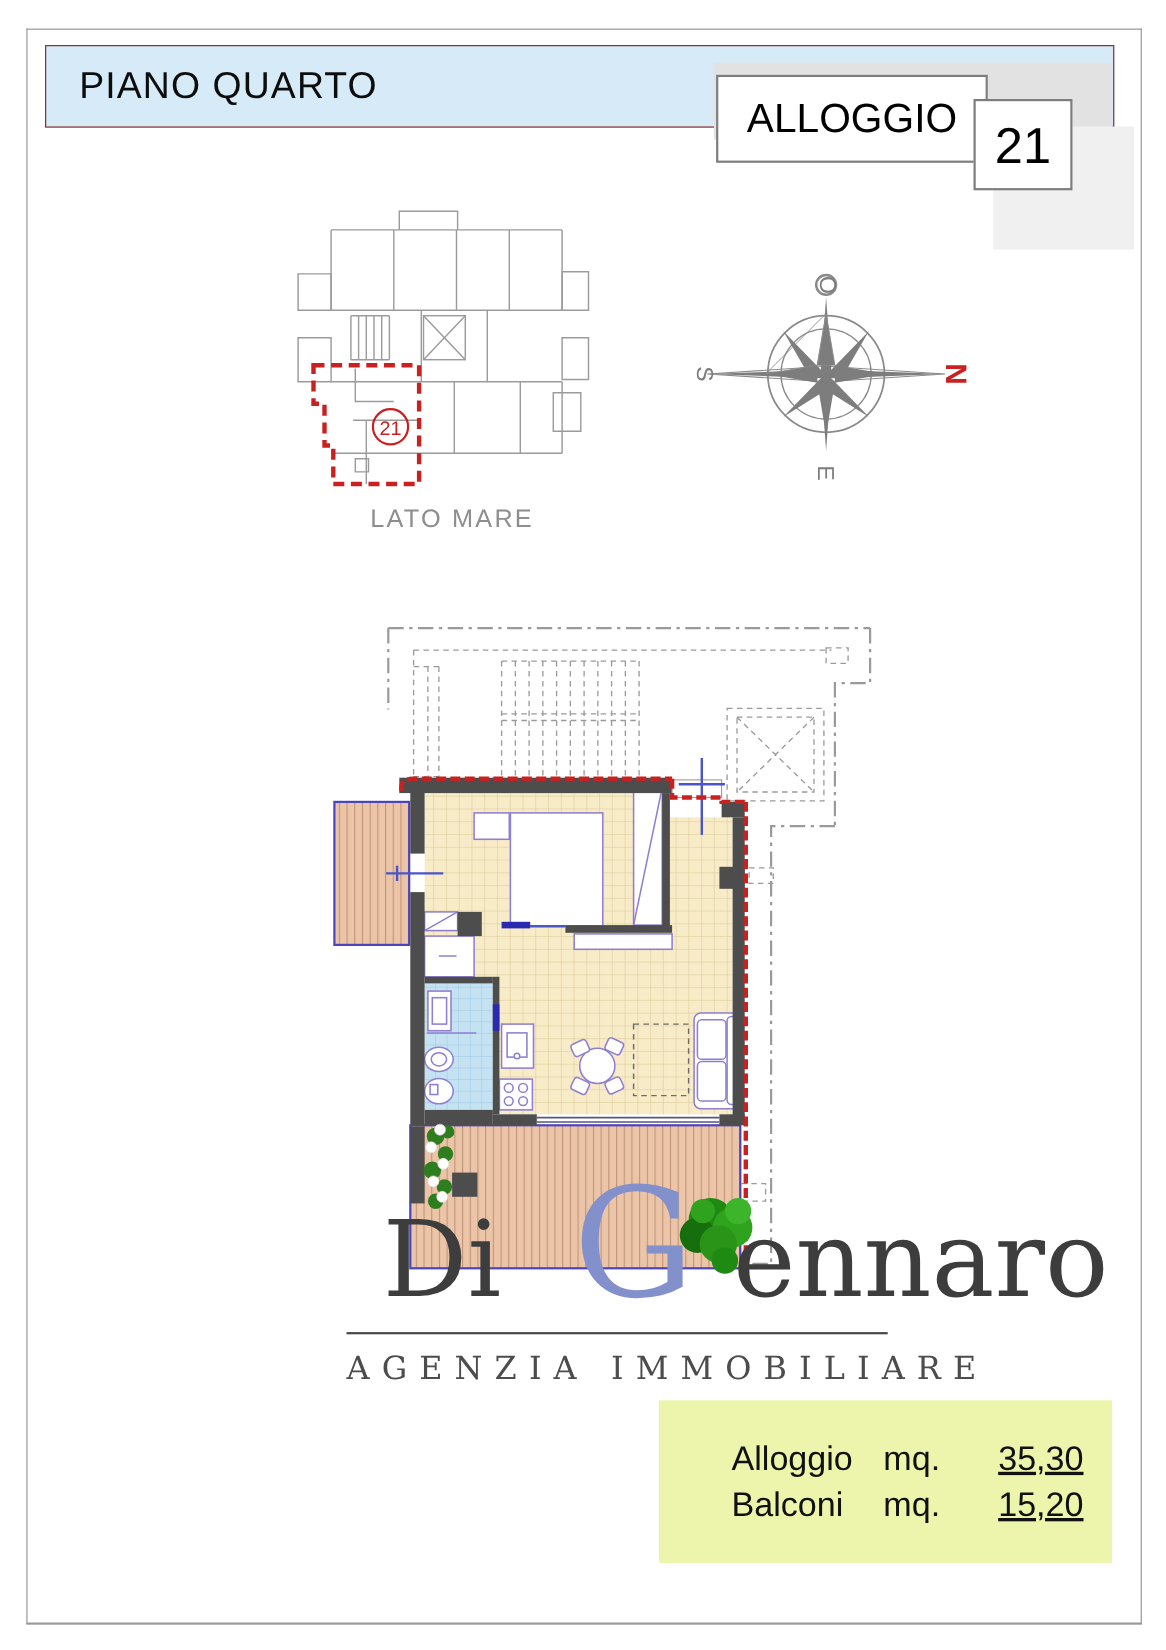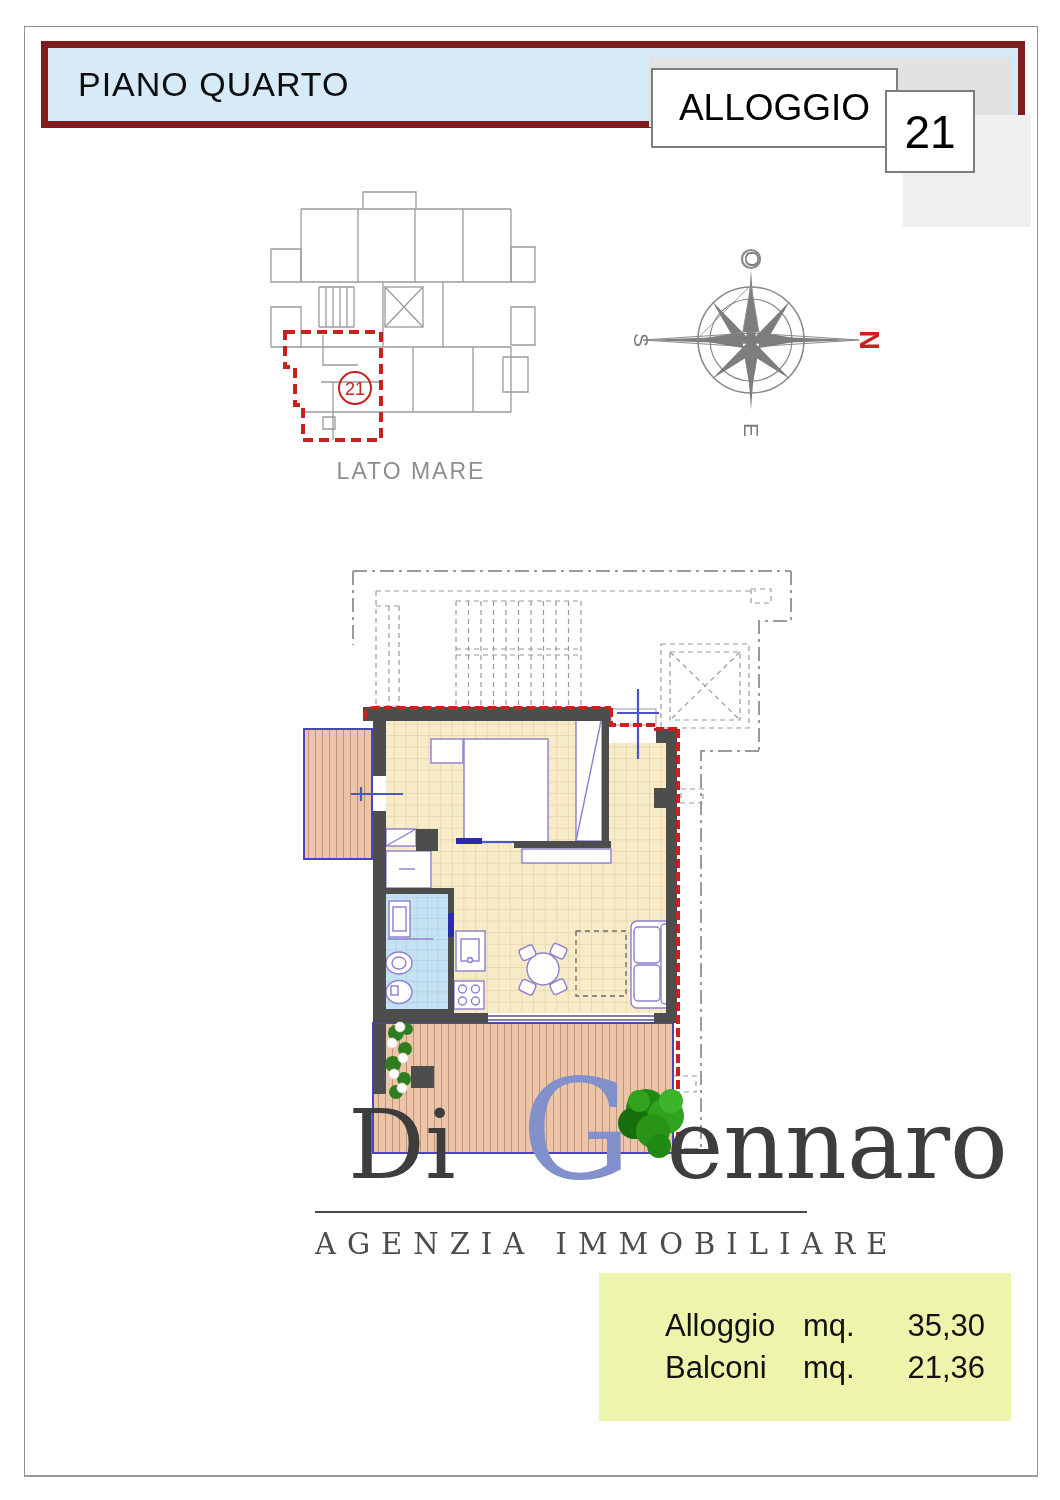--- a/index.html
+++ b/index.html
@@ -2,21 +2,21 @@
 <html><head>
 <meta charset="utf-8">
 <style>
   html,body{margin:0;padding:0;background:#ffffff;}
   .canvas{position:relative;width:1060px;height:1500px;background:#fff;overflow:hidden;
           font-family:"Liberation Sans",sans-serif;}
   .page{position:absolute;left:24px;top:26px;width:1012px;height:1448px;
         background:#fff;border:1px solid #8f8f8f;border-bottom:2px solid #9a9a9a;}
   
   .header-bar{position:absolute;left:16px;top:14px;width:970px;height:73px;
-              background:#d6eaf8;border:7px solid #7f1d1d;display:flex;align-items:center;}
+              background:#d6eaf8;border:1px solid #7f1d1d;display:flex;align-items:center;}
   .header-bar span{font-size:34px;color:#0d0d0d;padding-left:30px;letter-spacing:1px;}
   .sh1{position:absolute;left:624px;top:30px;width:362px;height:70px;background:#e2e2e2;}
   .sh2{position:absolute;left:878px;top:88px;width:128px;height:112px;background:#f0f0f0;}
   .alloggio-box{position:absolute;left:626px;top:41px;width:243px;height:76px;background:#fff;
                 border:2px solid #7d7d7d;display:flex;align-items:center;justify-content:center;}
   .alloggio-box span{font-size:37px;color:#000;}
   .number-box{position:absolute;left:860px;top:63px;width:86px;height:79px;background:#fff;
               border:2px solid #7d7d7d;display:flex;align-items:center;justify-content:center;}
   .number-box span{font-size:46px;color:#000;}
   
@@ -32,21 +32,21 @@
   .logo-sub{position:absolute;left:2px;top:144px;width:492px;text-align:right;
             font-family:"DejaVu Serif","Liberation Serif",serif;font-size:29px;
             letter-spacing:11px;color:#4c4c4c;white-space:nowrap;}
   
   .summary-box{position:absolute;left:574px;top:1246px;width:412px;height:148px;background:#edf5ac;
                display:flex;flex-direction:column;justify-content:center;gap:6px;padding-left:66px;
                box-sizing:border-box;}
   .summary-row{display:flex;font-size:31px;color:#111;}
   .summary-row .lab{width:138px;}
   .summary-row .unit{width:82px;}
-  .summary-row .val{width:100px;text-align:right;}
+  .summary-row .val{width:100px;text-align:right;text-decoration:underline;}
 </style>
 </head>
 <body>
 
 <div class="canvas">
  <div class="page">
 
   <div class="header-bar">
     <span>PIANO QUARTO</span>
   </div>
@@ -296,18 +296,18 @@
 
   <div class="summary-box">
     <div class="summary-row">
       <span class="lab">Alloggio</span>
       <span class="unit">mq.</span>
       <span class="val">35,30</span>
     </div>
     <div class="summary-row">
       <span class="lab">Balconi</span>
       <span class="unit">mq.</span>
-      <span class="val">21,36</span>
+      <span class="val">15,20</span>
     </div>
   </div>
 
  </div>
 </div>
 
 </body></html>

